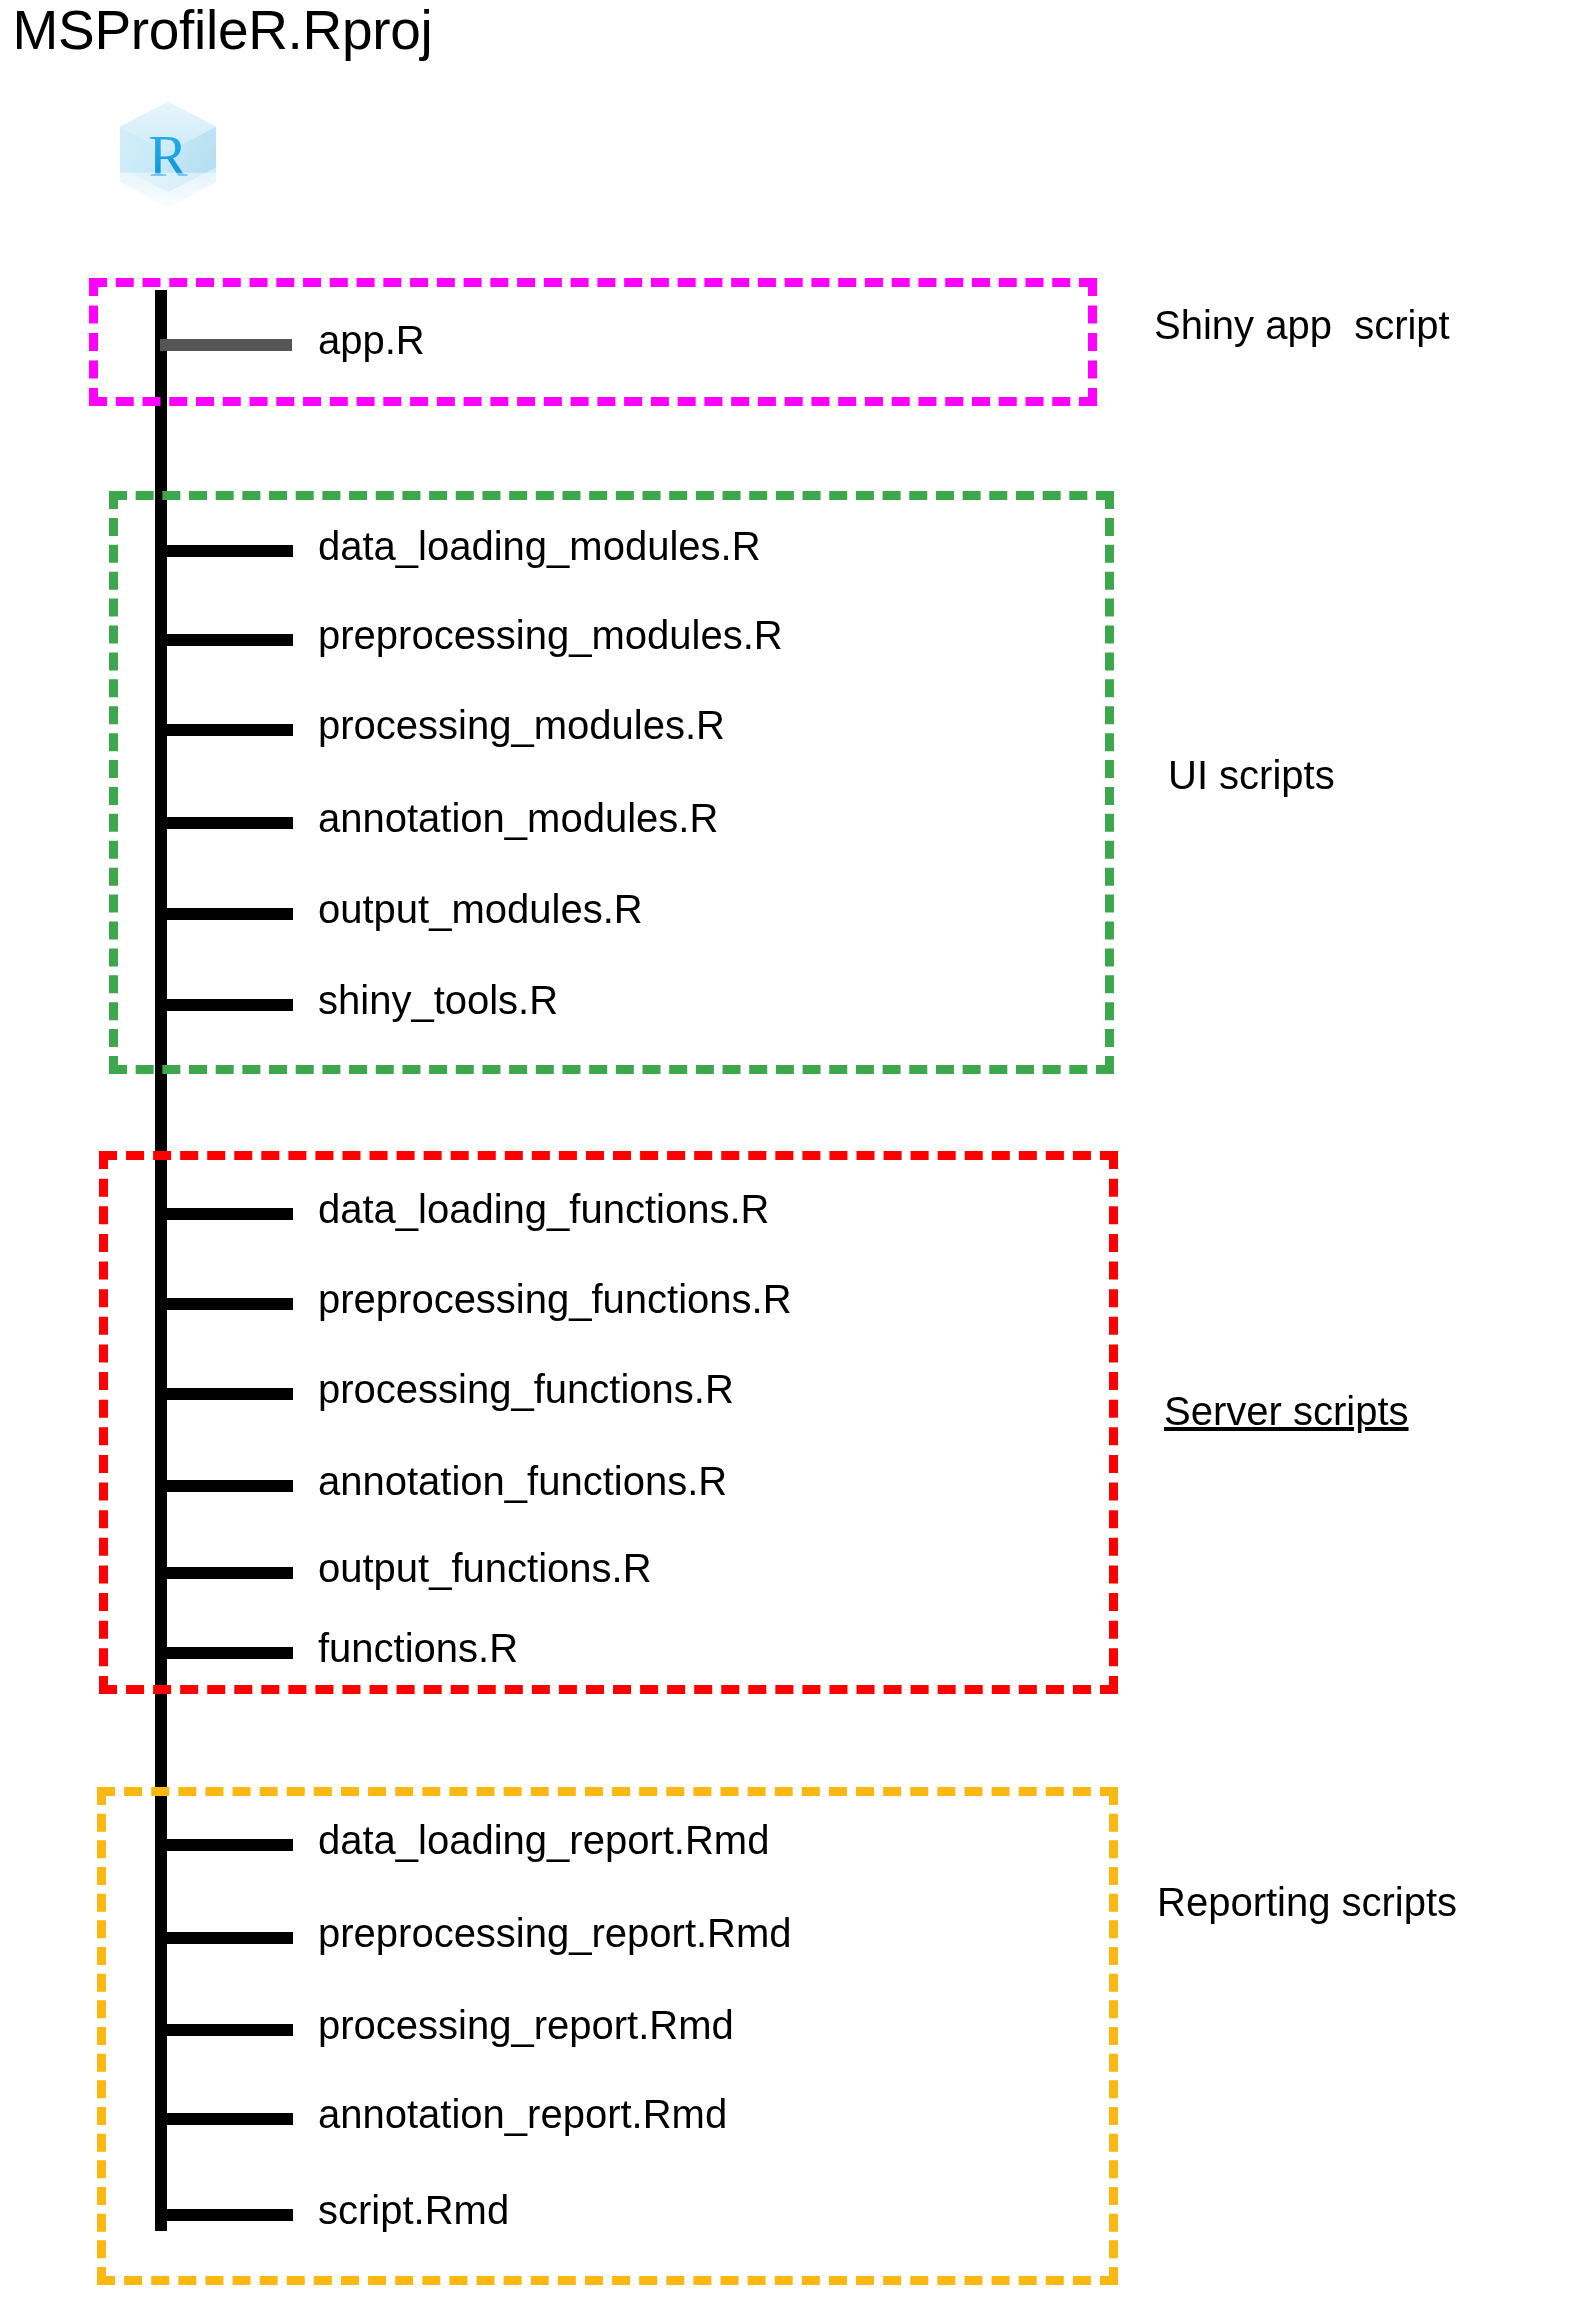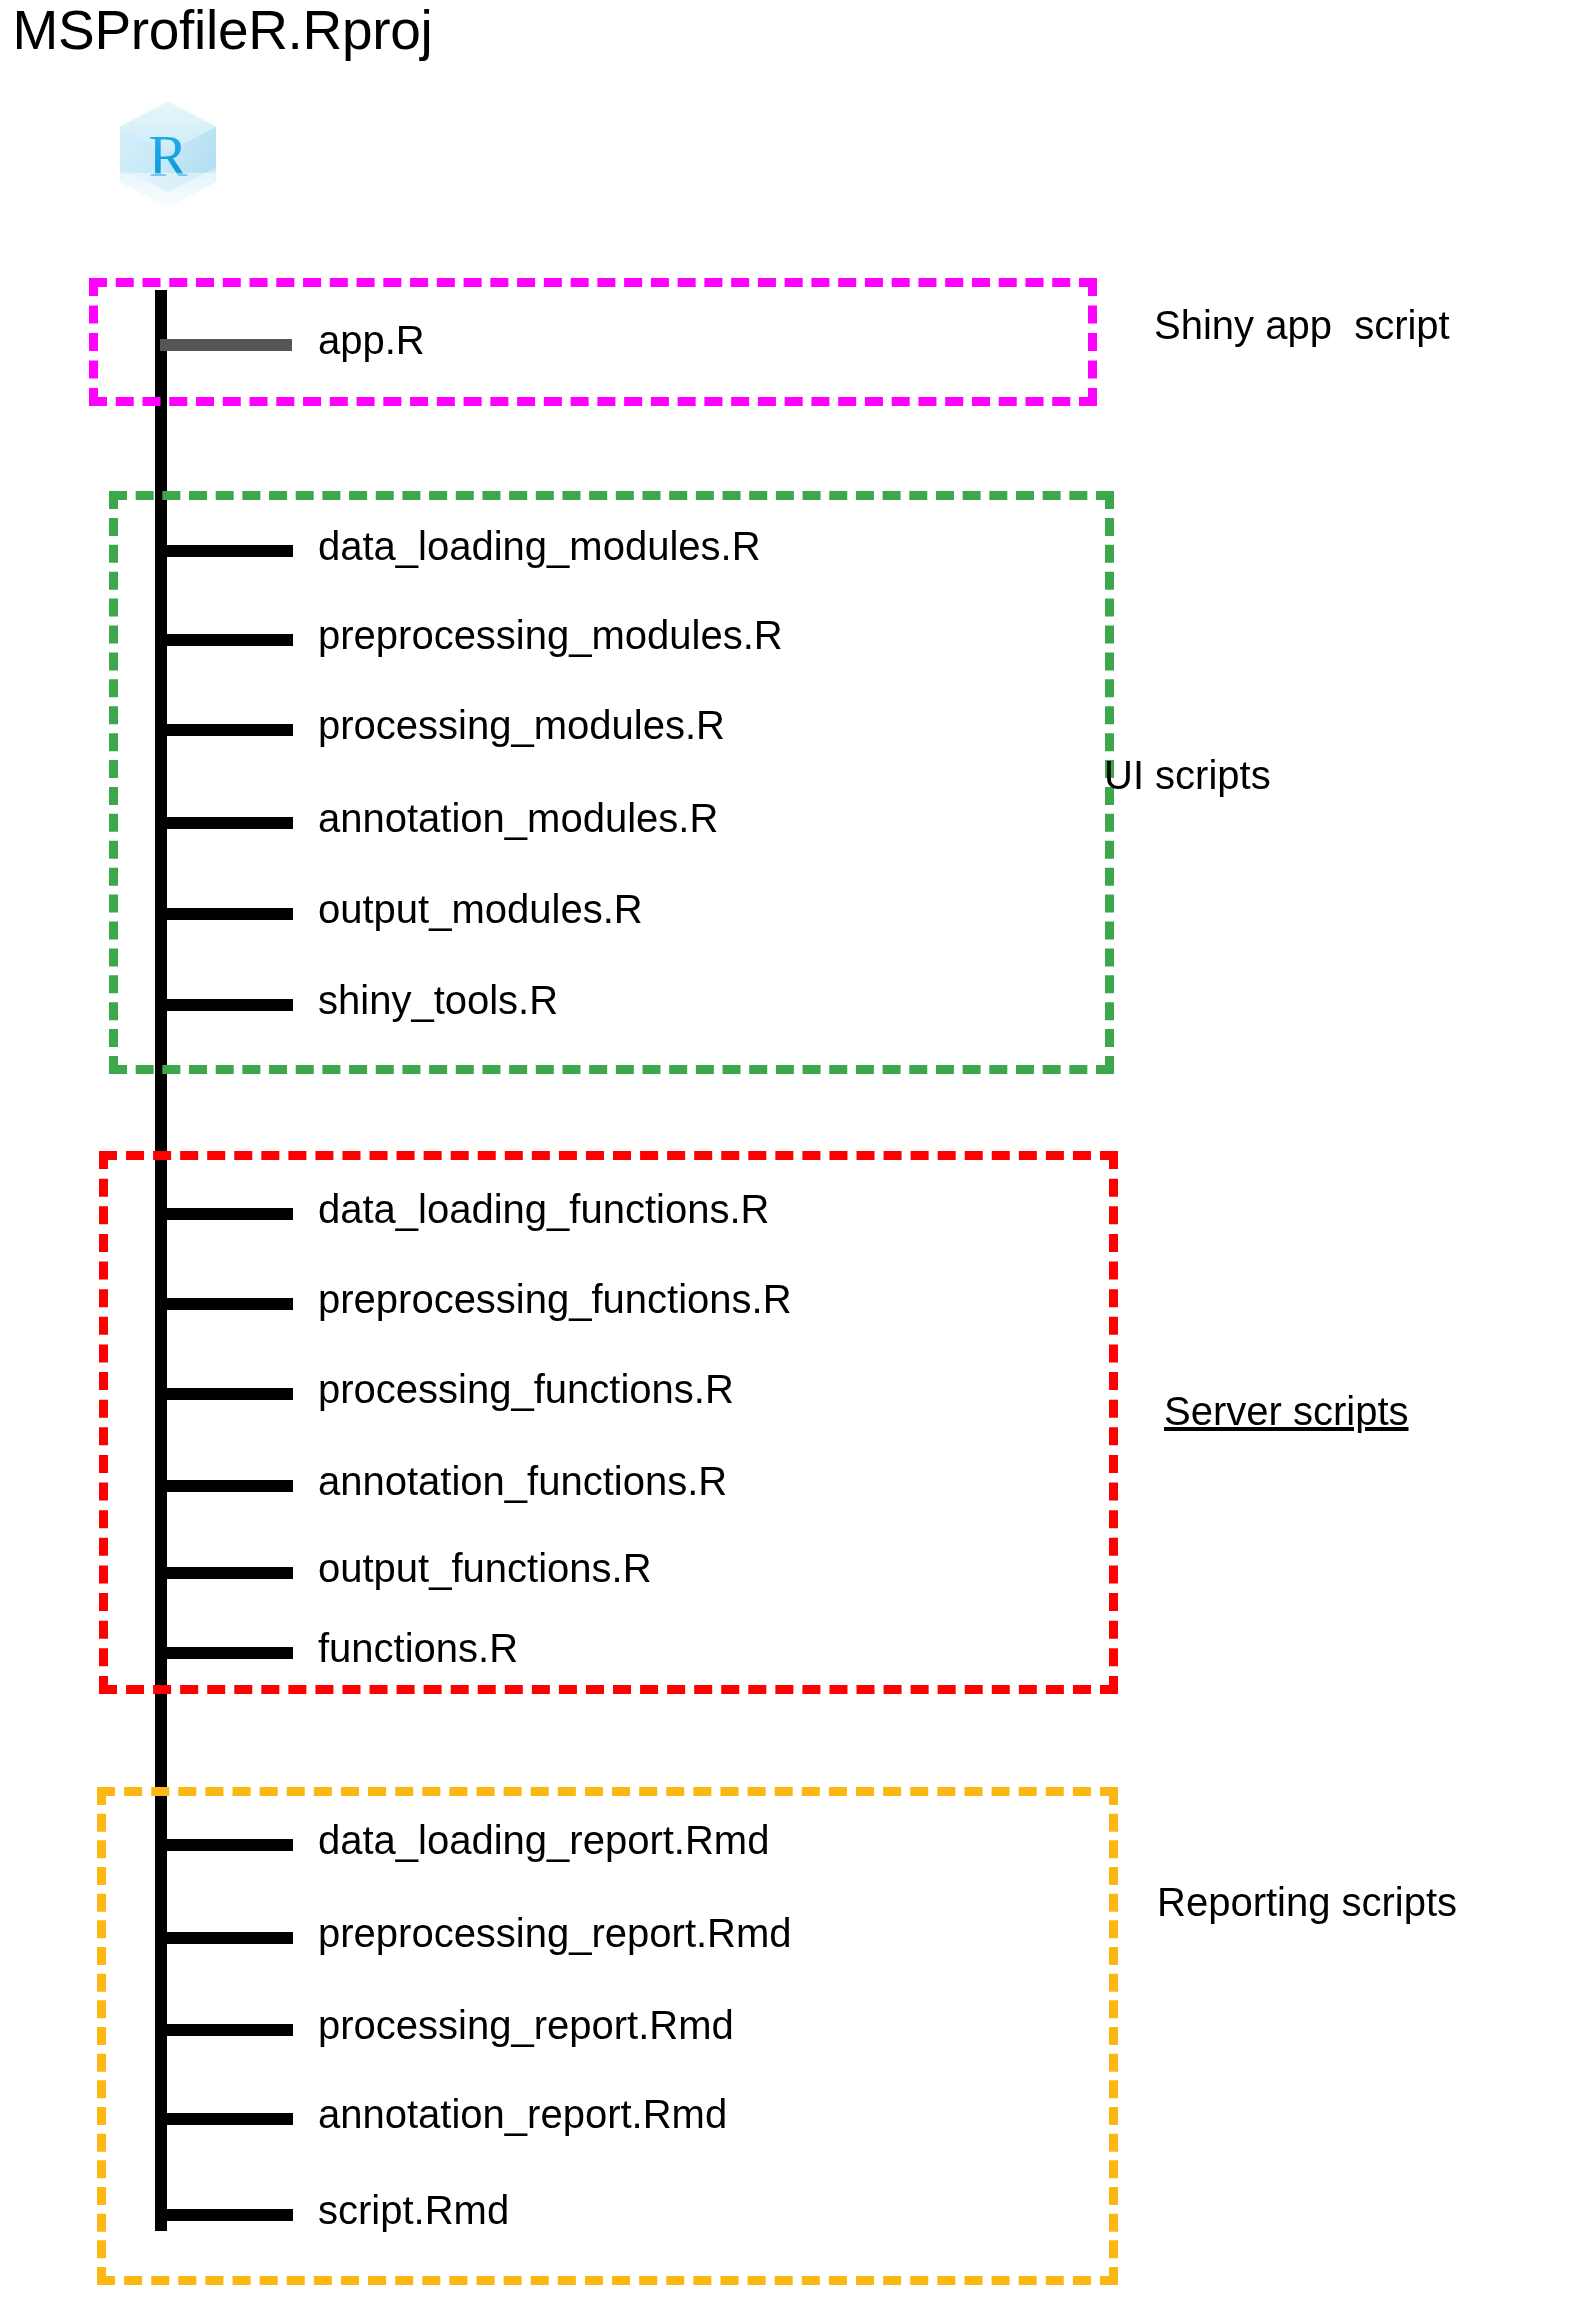--- a/index.html
+++ b/index.html
@@ -138,21 +138,21 @@
   <div id="trunk"></div>
 
   <div id="groups-layer">
       <div class="group-box" style="left: 89px; top: 278px; width: 1008px; height: 128px; border-color: rgb(255, 0, 255);"></div>
       <div class="group-label" style="left: 1154px; top: 302px;">Shiny app  script</div>
       <div class="file-row" style="top: 345px;">
         <div class="branch gray" style="width: 132px;"></div>
         <div class="file-label">app.R</div>
       </div>
       <div class="group-box" style="left: 109px; top: 491px; width: 1005px; height: 583px; border-color: rgb(61, 168, 75);"></div>
-      <div class="group-label" style="left: 1104px; top: 752px; text-align: right;">UI scripts</div>
+      <div class="group-label" style="left: 1168px; top: 752px; text-align: right;">UI scripts</div>
       <div class="file-row" style="top: 551px;">
         <div class="branch" style="width: 133px;"></div>
         <div class="file-label">data_loading_modules.R</div>
       </div>
       <div class="file-row" style="top: 640px;">
         <div class="branch" style="width: 133px;"></div>
         <div class="file-label">preprocessing_modules.R</div>
       </div>
       <div class="file-row" style="top: 730px;">
         <div class="branch" style="width: 133px;"></div>

